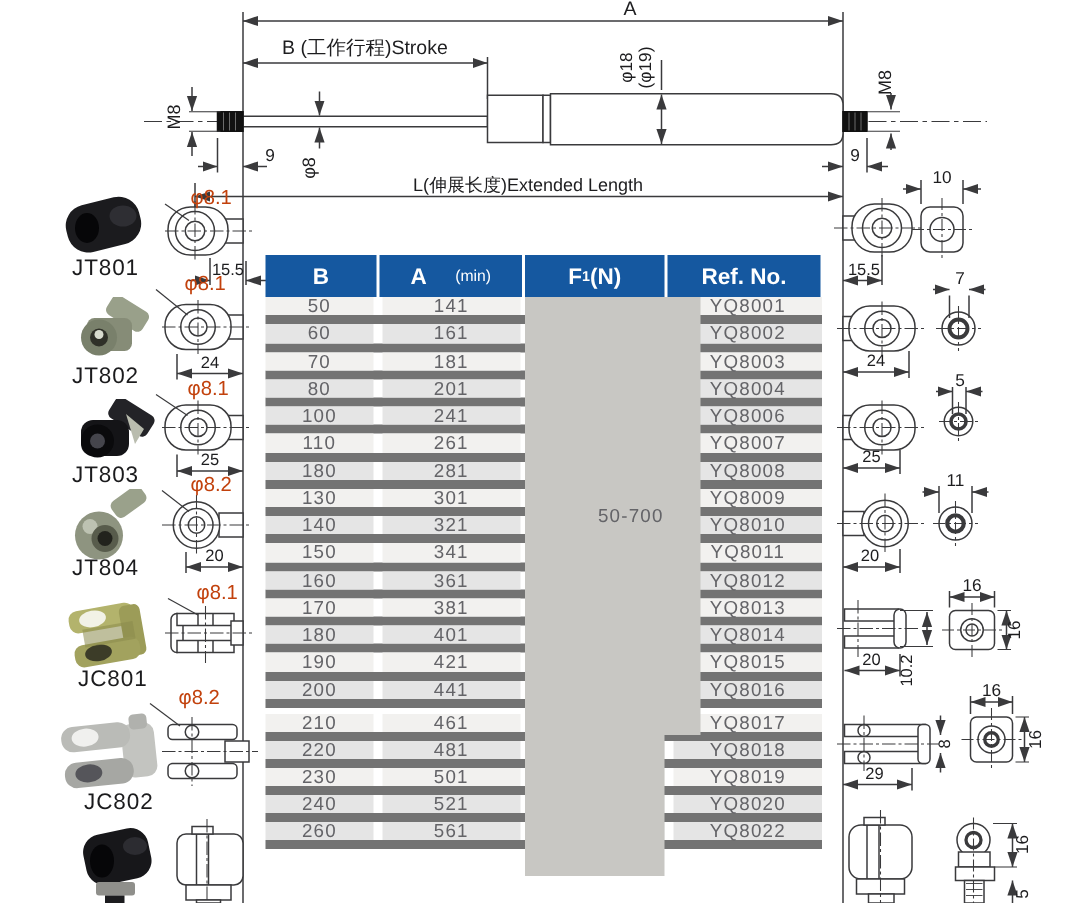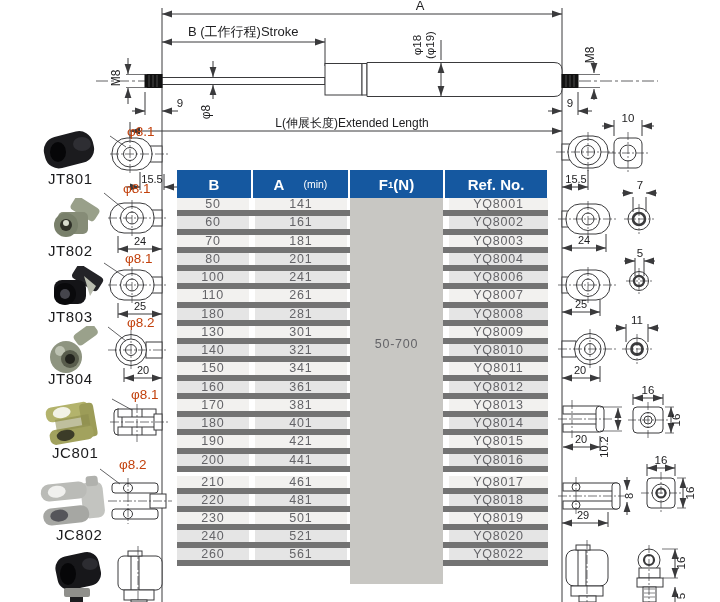--- a/index.html
+++ b/index.html
@@ -21,21 +21,21 @@
   .tsec{position:relative;}
   .trow{display:flex;gap:6px;height:18.25px;box-sizing:border-box;border-bottom:6px solid #737373;}
   .sec2 .trow{height:18px;text-align:right;}
   .td{display:flex;align-items:center;justify-content:center;font-size:12.5px;
       letter-spacing:.8px;color:#646468;}
   .lt .td{background:#f2f1ef;}
   .dk .td{background:#e5e5e5;}
   .merged{position:absolute;left:173px;top:0;width:93px;background:#c8c7c3;
       display:flex;align-items:center;justify-content:center;font-size:12.5px;
       color:#646468;letter-spacing:.8px;z-index:2;}
-  .m1{height:292px;} .m2{height:108px;}
+  .m1{height:292px;padding-left:24px;} .m2{height:108px;}
   .secgap{height:4px;background:#fff;}
 </style>
 </head>
 <body>
 
 <div class="frame">
 
 <svg class="lineart" width="720" height="602" viewBox="0 0 720 602">
   <defs>
     <marker id="me" markerWidth="11" markerHeight="8" refX="10" refY="4" orient="auto" markerUnits="userSpaceOnUse">

